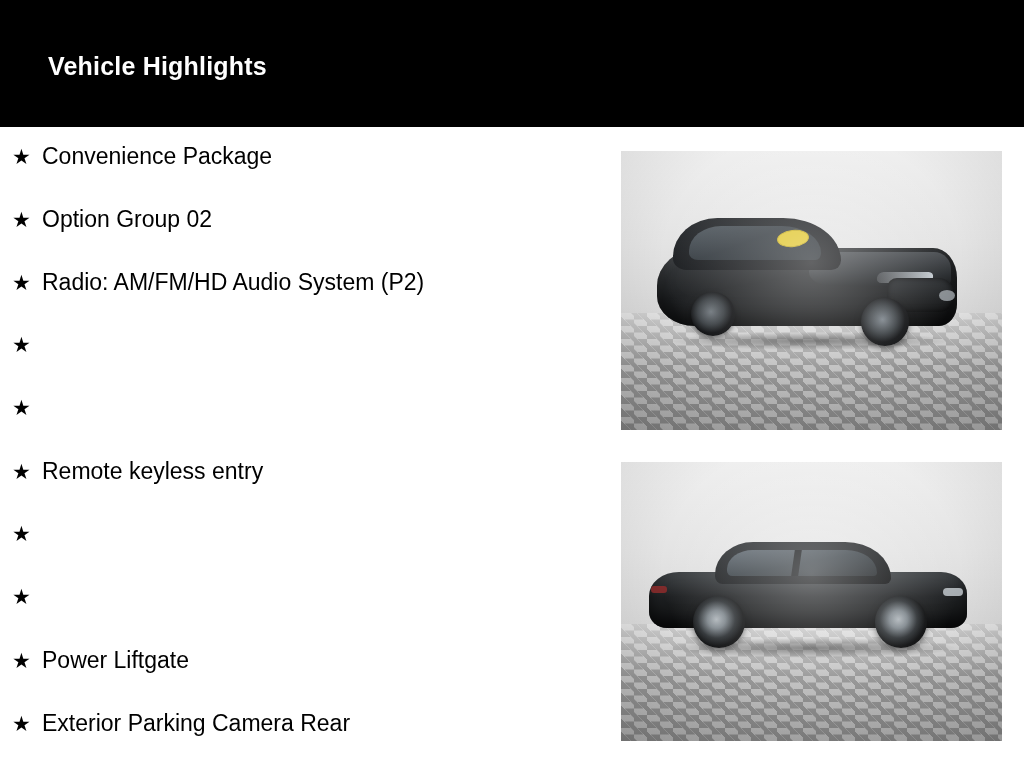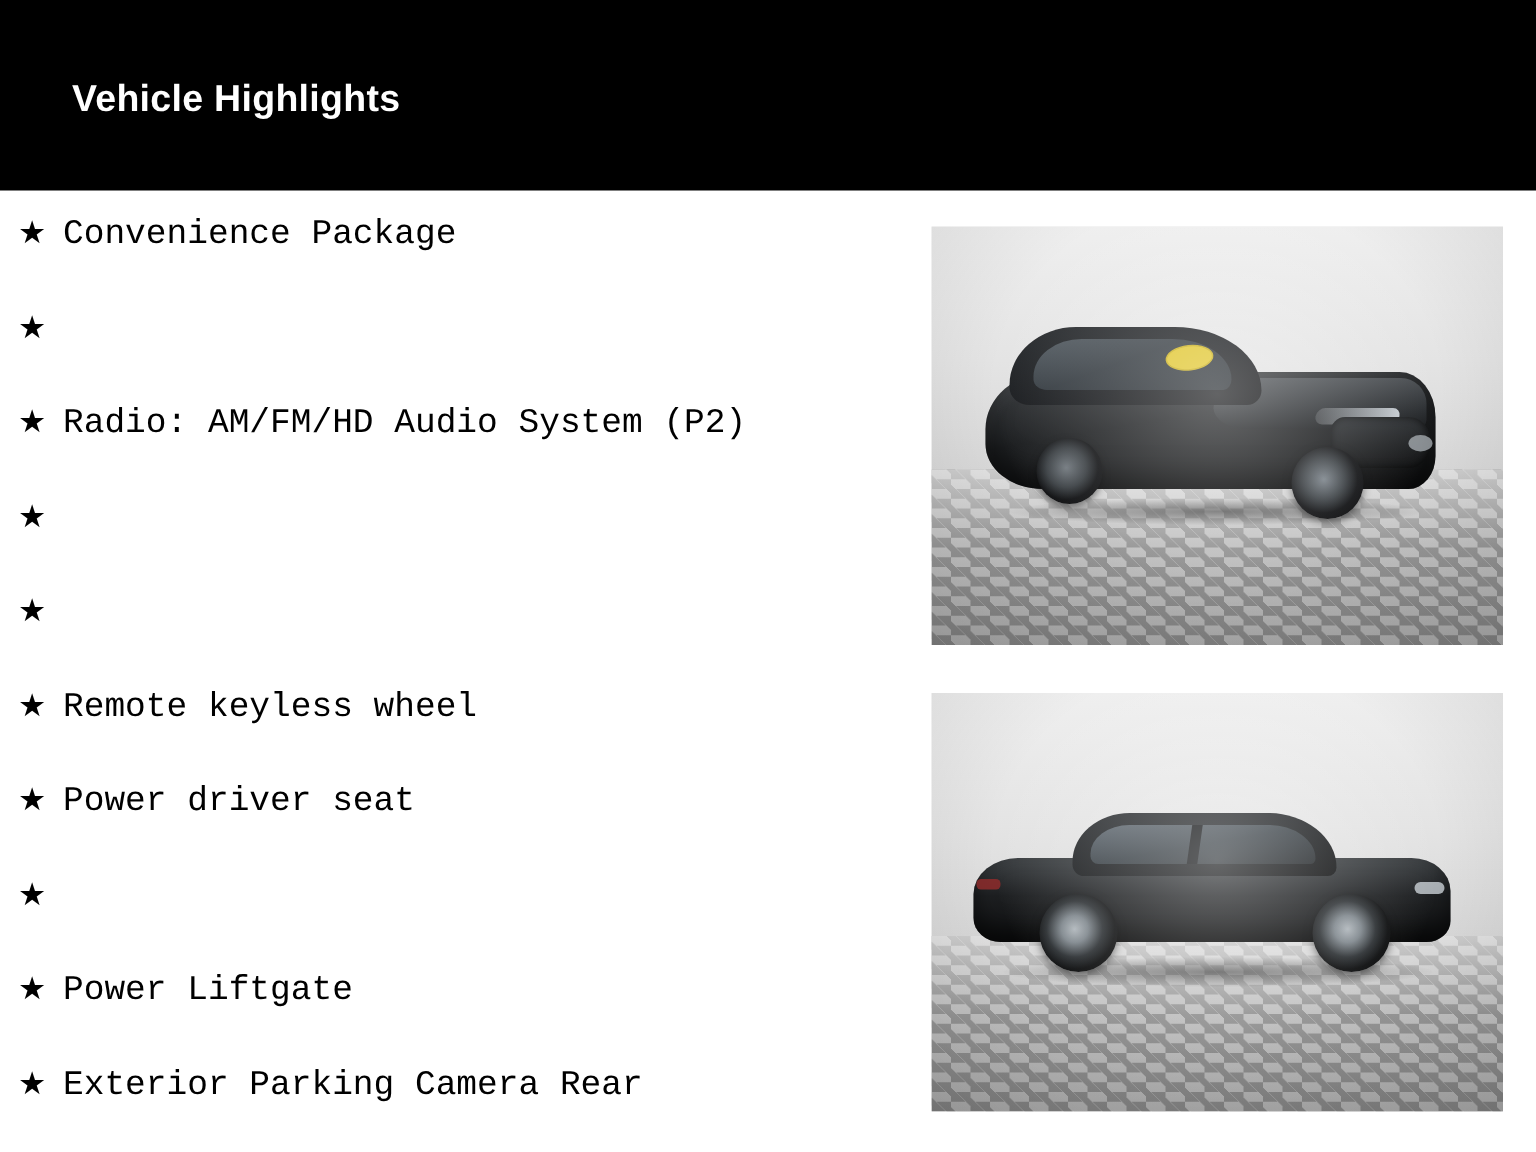--- a/index.html
+++ b/index.html
@@ -61,21 +61,20 @@
     color: #000000;
     font-size: 21px;
     line-height: 1;
     text-align: left;
   }
   .highlight-label {
     color: #000000;
     font-size: 23px;
     line-height: 1;
     white-space: nowrap;
-    font-family: Liberation Mono, monospace;
   }
   
   .photo {
     position: absolute;
     overflow: hidden;
     background: #e9e9e9;
   }
   .photo-top {
     left: 621px;
     top: 151px;
@@ -355,43 +354,43 @@
 
   <div class="highlights">
 
     <div class="highlight-item">
       <span class="bullet-star">★</span>
       <span class="highlight-label">Convenience Package</span>
     </div>
 
     <div class="highlight-item">
       <span class="bullet-star">★</span>
+      <span class="highlight-label">Option Group 02</span>
     </div>
 
     <div class="highlight-item">
       <span class="bullet-star">★</span>
       <span class="highlight-label">Radio: AM/FM/HD Audio System (P2)</span>
     </div>
 
     <div class="highlight-item">
       <span class="bullet-star">★</span>
     </div>
 
     <div class="highlight-item">
       <span class="bullet-star">★</span>
     </div>
 
     <div class="highlight-item">
       <span class="bullet-star">★</span>
-      <span class="highlight-label">Remote keyless wheel</span>
-    </div>
-
-    <div class="highlight-item">
-      <span class="bullet-star">★</span>
-      <span class="highlight-label">Power driver seat</span>
+      <span class="highlight-label">Remote keyless entry</span>
+    </div>
+
+    <div class="highlight-item">
+      <span class="bullet-star">★</span>
     </div>
 
     <div class="highlight-item">
       <span class="bullet-star">★</span>
     </div>
 
     <div class="highlight-item">
       <span class="bullet-star">★</span>
       <span class="highlight-label">Power Liftgate</span>
     </div>

